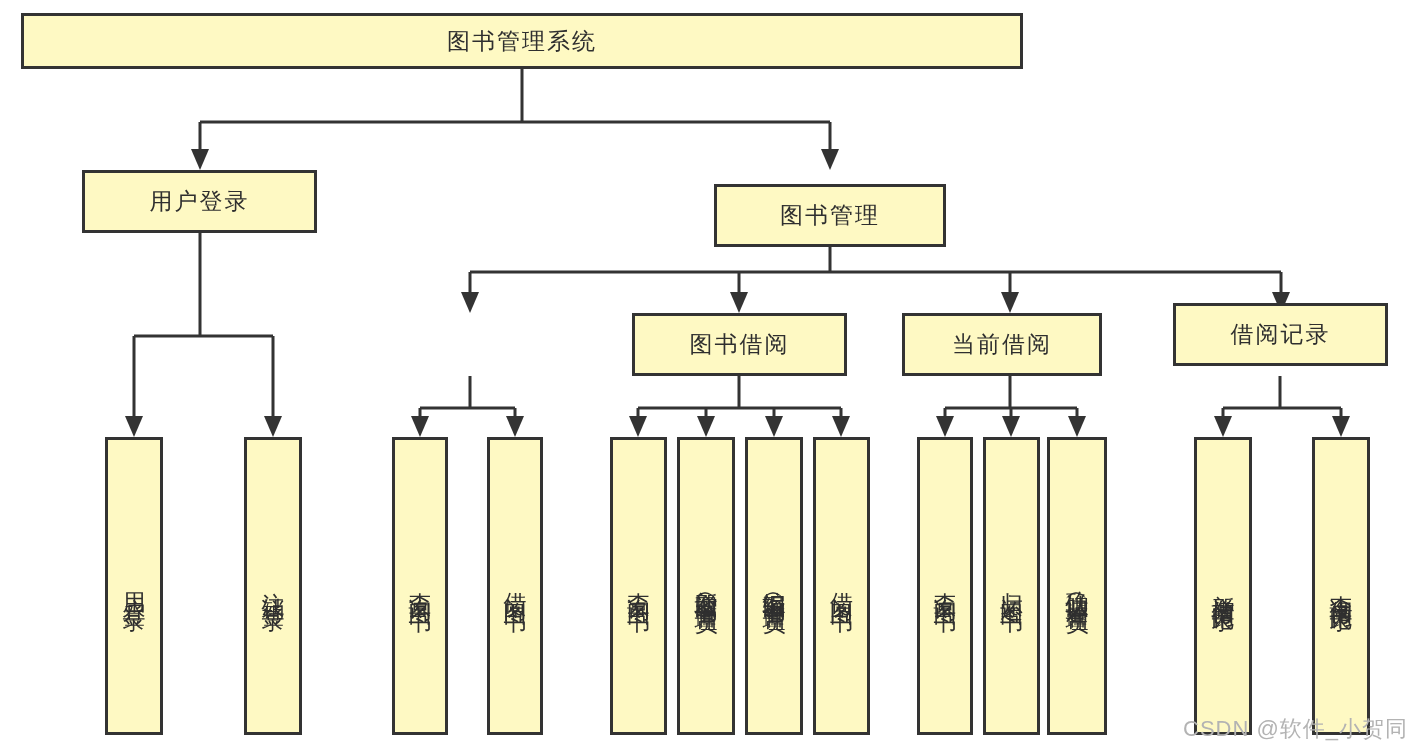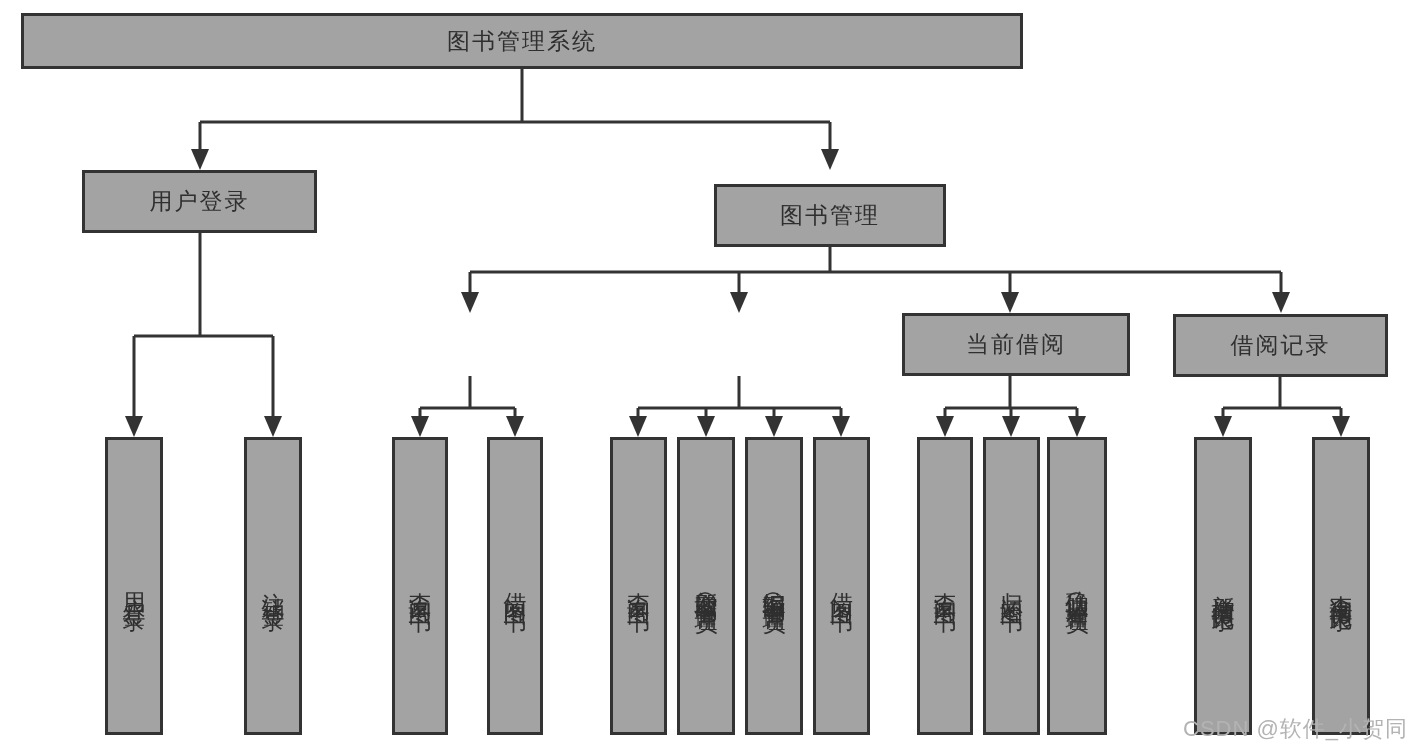--- a/index.html
+++ b/index.html
@@ -12,21 +12,21 @@
   }
   .canvas{
     position:absolute;left:0;top:0;width:1405px;height:747px;
     background:#ffffff;
   }
   .connectors{
     position:absolute;left:0;top:0;width:1405px;height:747px;
   }
   .node{
     position:absolute;
-    background:#a3a3a3;
+    background:#fef9c3;
     border:3px solid #333333;
     box-sizing:border-box;
     display:flex;
     align-items:center;
     justify-content:center;
     color:#2f2f2f;
   }
   .hbox span{
     font-size:23px;
     letter-spacing:2px;
@@ -103,24 +103,27 @@
     <span>图书管理系统</span>
   </div>
 
   <div class="node hbox" style="left:82px;top:170px;width:235px;height:63px">
     <span>用户登录</span>
   </div>
   <div class="node hbox" style="left:714px;top:184px;width:232px;height:63px">
     <span>图书管理</span>
   </div>
 
-  <div class="node hbox" style="left:902px;top:313px;width:228px;height:63px">
+  <div class="node hbox" style="left:632px;top:313px;width:215px;height:63px">
+    <span>图书借阅</span>
+  </div>
+  <div class="node hbox" style="left:902px;top:313px;width:200px;height:63px">
     <span>当前借阅</span>
   </div>
-  <div class="node hbox" style="left:1173px;top:314px;width:215px;height:63px">
+  <div class="node hbox" style="left:1173px;top:303px;width:215px;height:63px">
     <span>借阅记录</span>
   </div>
 
   <div class="node vbox" style="left:105px;top:437px;width:58px;height:298px">
     <span class="vtext">用户登录</span>
   </div>
   <div class="node vbox" style="left:244px;top:437px;width:58px;height:298px">
     <span class="vtext">注销登录</span>
   </div>
 

